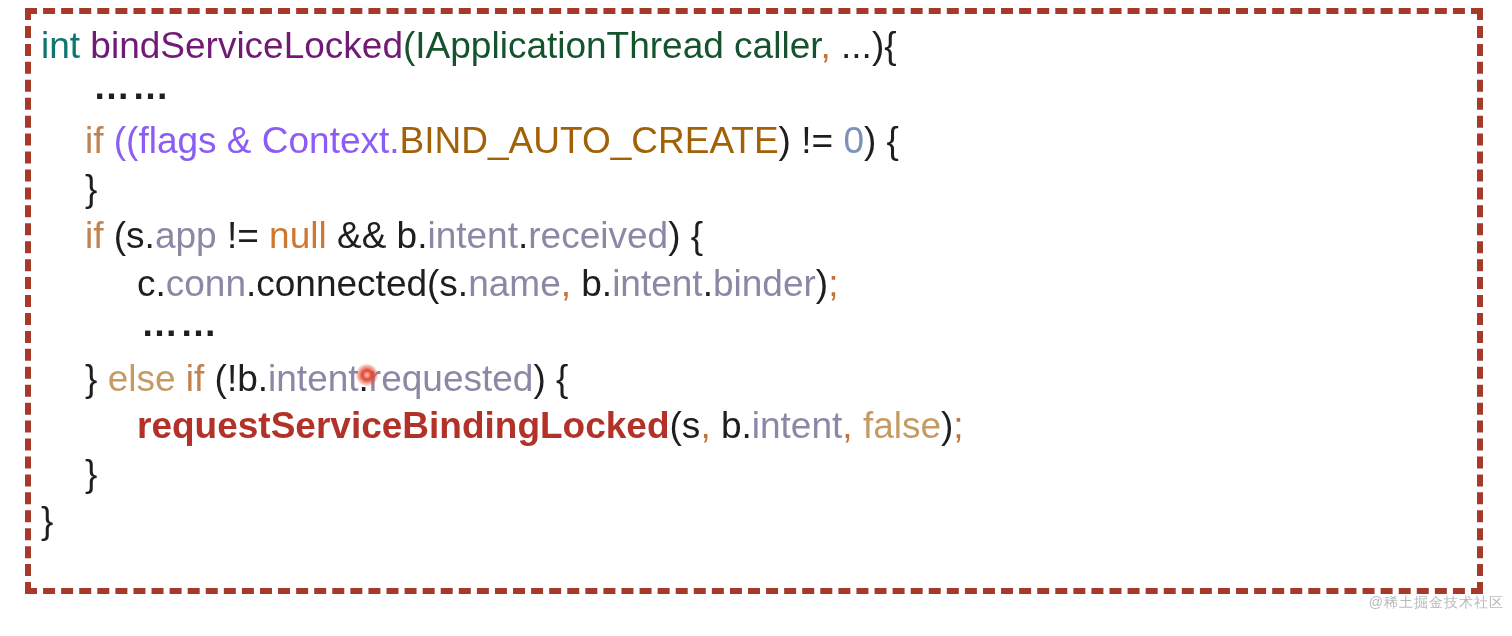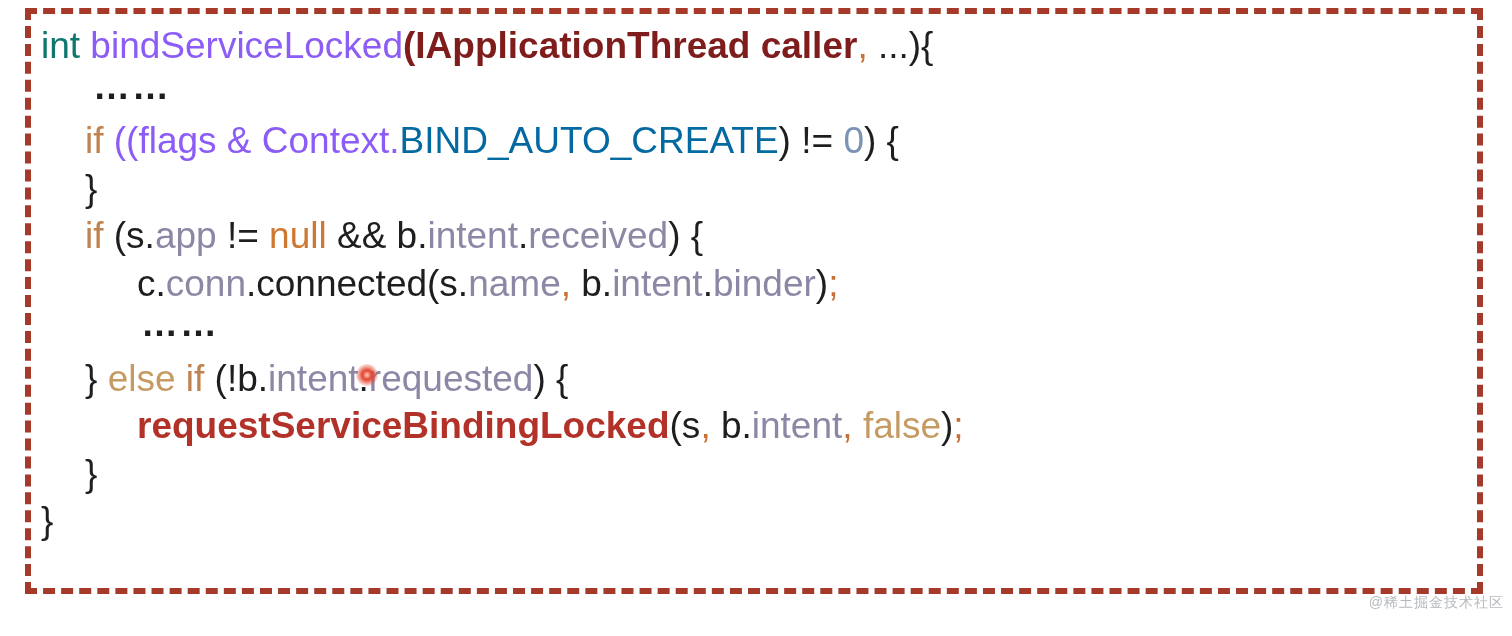--- a/index.html
+++ b/index.html
@@ -30,23 +30,23 @@
     position:absolute;right:8px;top:594px;
     font-size:14px;letter-spacing:1px;opacity:.85;
   }
 </style>
 </head>
 <body style="background: rgb(255, 255, 255);">
 
 <div class="frame" style="border-color: rgb(165, 58, 43);"></div>
 
 <div class="code">
-    <div class="code-line ind0"><span style="color: #0f766e;">int </span><span style="color: #8b5cf6;">bindServiceLocked</span><span style="color: #7f1d1d; font-weight: bold;">(IApplicationThread caller</span><span style="color: rgb(200, 113, 55);">,</span><span style="color: rgb(30, 30, 32);"> ...){</span></div>
+    <div class="code-line ind0"><span style="color: #0f766e;">int </span><span style="color: #701a75;">bindServiceLocked</span><span style="color: #14532d;">(IApplicationThread caller</span><span style="color: rgb(200, 113, 55);">,</span><span style="color: rgb(30, 30, 32);"> ...){</span></div>
     <div class="code-line ind1" style="margin-left: 8px;"><span class="dots" style="color: rgb(30, 30, 32);">……</span></div>
-    <div class="code-line ind1"><span style="color: rgb(192, 130, 78);">if</span><span style="color: #8b5cf6;"> ((flags &amp; Context.</span><span style="color: #0369a1;">BIND_AUTO_CREATE</span><span style="color: rgb(30, 30, 32);">) != </span><span style="color: rgb(123, 148, 181);">0</span><span style="color: rgb(30, 30, 32);">) {</span></div>
+    <div class="code-line ind1"><span style="color: rgb(192, 130, 78);">if</span><span style="color: #8b5cf6;"> ((flags &amp; Context.</span><span style="color: #a16207;">BIND_AUTO_CREATE</span><span style="color: rgb(30, 30, 32);">) != </span><span style="color: rgb(123, 148, 181);">0</span><span style="color: rgb(30, 30, 32);">) {</span></div>
     <div class="code-line ind1"><span style="color: rgb(30, 30, 32);">}</span></div>
     <div class="code-line ind1"><span style="color: rgb(192, 130, 78);">if</span><span style="color: rgb(30, 30, 32);"> (s.</span><span style="color: rgb(141, 135, 166);">app</span><span style="color: rgb(30, 30, 32);"> != </span><span style="color: rgb(206, 120, 50);">null</span><span style="color: rgb(30, 30, 32);"> &amp;&amp; b.</span><span style="color: rgb(141, 135, 166);">intent</span><span style="color: rgb(30, 30, 32);">.</span><span style="color: rgb(141, 135, 166);">received</span><span style="color: rgb(30, 30, 32);">) {</span></div>
     <div class="code-line ind2"><span style="color: rgb(30, 30, 32);">c.</span><span style="color: rgb(141, 135, 166);">conn</span><span style="color: rgb(30, 30, 32);">.connected(s.</span><span style="color: rgb(141, 135, 166);">name</span><span style="color: rgb(200, 113, 55);">,</span><span style="color: rgb(30, 30, 32);"> b.</span><span style="color: rgb(141, 135, 166);">intent</span><span style="color: rgb(30, 30, 32);">.</span><span style="color: rgb(141, 135, 166);">binder</span><span style="color: rgb(30, 30, 32);">)</span><span style="color: rgb(200, 113, 55);">;</span></div>
     <div class="code-line ind2" style="margin-left: 4px;"><span class="dots" style="color: rgb(30, 30, 32);">……</span></div>
     <div class="code-line ind1"><span style="color: rgb(30, 30, 32);">} </span><span style="color: rgb(197, 155, 99);">else</span><span style="color: rgb(30, 30, 32);"> </span><span style="color: rgb(192, 130, 78);">if</span><span style="color: rgb(30, 30, 32);"> (!b.</span><span style="color: rgb(141, 135, 166);">intent</span><span style="color: rgb(30, 30, 32);">.</span><span class="laser-anchor"></span><span style="color: rgb(141, 135, 166);">requested</span><span style="color: rgb(30, 30, 32);">) {</span></div>
     <div class="code-line ind2"><span style="color: rgb(178, 49, 40); font-weight: 700;">requestServiceBindingLocked</span><span style="color: rgb(30, 30, 32);">(s</span><span style="color: rgb(200, 113, 55);">,</span><span style="color: rgb(30, 30, 32);"> b.</span><span style="color: rgb(141, 135, 166);">intent</span><span style="color: rgb(200, 113, 55);">,</span><span style="color: rgb(30, 30, 32);"> </span><span style="color: rgb(197, 155, 99);">false</span><span style="color: rgb(30, 30, 32);">)</span><span style="color: rgb(200, 113, 55);">;</span></div>
     <div class="code-line ind1"><span style="color: rgb(30, 30, 32);">}</span></div>
     <div class="code-line ind0"><span style="color: rgb(30, 30, 32);">}</span></div>
   </div>
 

